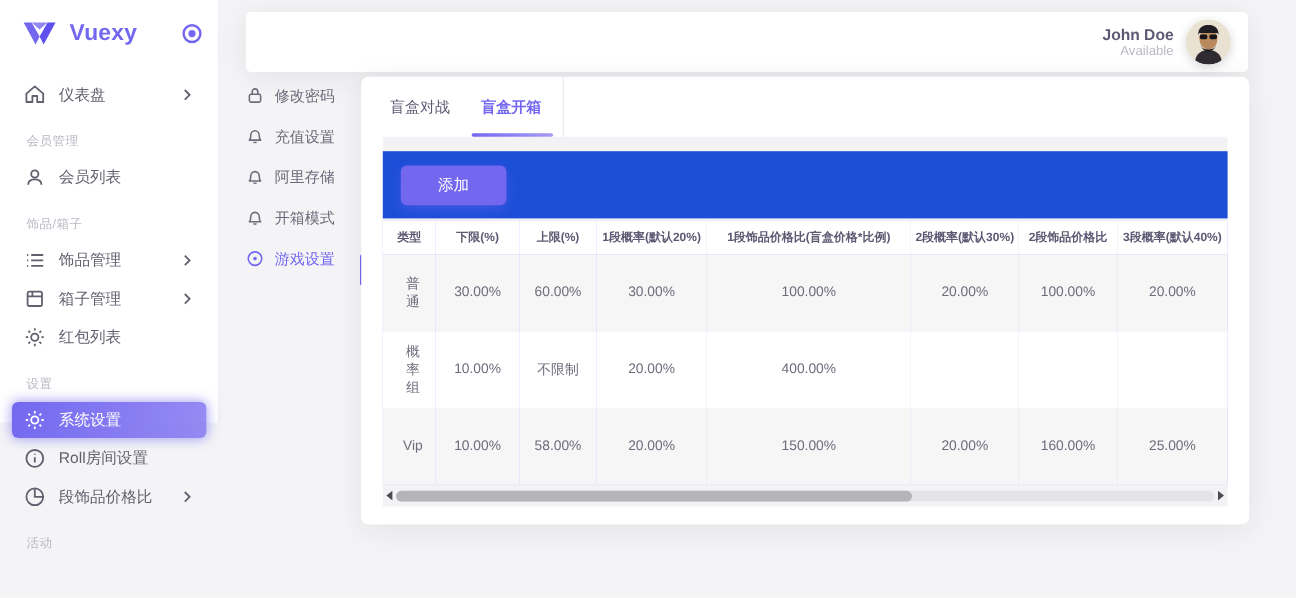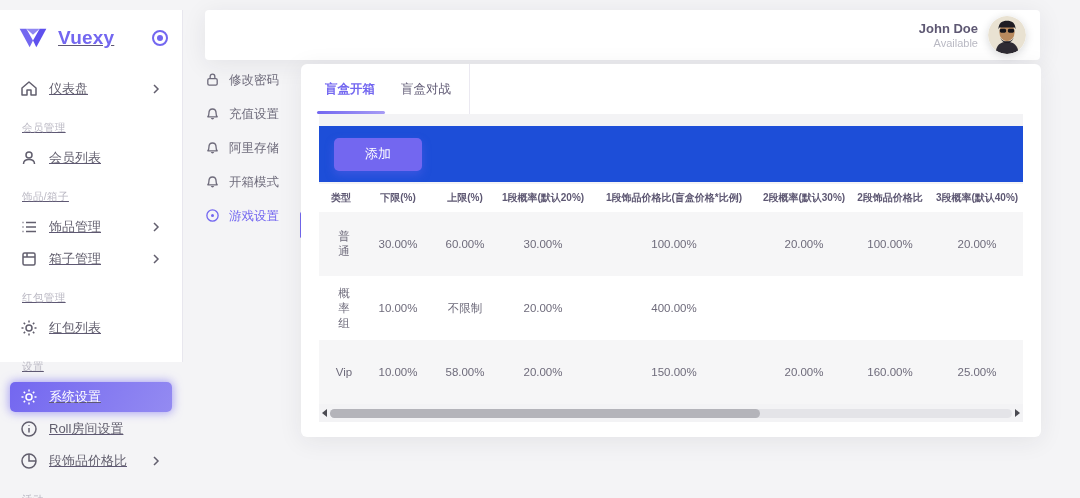--- a/index.html
+++ b/index.html
@@ -1,22 +1,22 @@
 <!DOCTYPE html>
 <html><head>
 <meta charset="utf-8">
 <style>
   * { margin:0; padding:0; box-sizing:border-box; }
   html,body { width:1080px; height:498px; overflow:hidden; }
   body { font-family:"Liberation Sans","DejaVu Sans",sans-serif; background:#f4f4f6; color:#5e5873; }
   .app { position:relative; width:1080px; height:498px; background:#f4f4f6; overflow:hidden; }
 
   
-  .sidebar { position:absolute; left:0; top:10px; width:183px; height:352px; background:#fff;
-             border-right:1px solid #e8e7ee; z-index:3;text-decoration:underline; }
+  .sidebar { position:absolute; left:0; top:0; width:183px; height:352px; background:#fff;
+             border-right:1px solid #e8e7ee; z-index:3; }
   .brand { height:56px; display:flex; align-items:center; padding:0 14px 0 18px; }
   .brand-logo { width:30px; height:22px; flex:0 0 auto; }
   .brand-name { font-size:19px; font-weight:700; color:#7367f0; margin-left:10px; letter-spacing:.2px; flex:1; }
   .pin-toggle { width:16px; height:16px; border:2px solid #7367f0; border-radius:50%;
                 display:flex; align-items:center; justify-content:center; cursor:pointer; }
   .pin-toggle::after { content:""; width:6px; height:6px; border-radius:50%; background:#7367f0; }
 
   .nav { padding:6px 0 0 0; }
   .nav-section { font-size:10.5px; color:#bab8c3; padding:15px 0 6px 22px; letter-spacing:.4px; }
   .nav-item { height:30px; margin:2px 10px; padding:0 10px; display:flex; align-items:center;
@@ -164,21 +164,20 @@
             </svg>
         </span>
         <span class="nlabel">箱子管理</span>
         <span class="chev">
           <svg class="ico" viewBox="0 0 12 12" fill="none" stroke="currentColor" stroke-width="1.5">
               <polyline points="4,2 8,6 4,10"></polyline>
             </svg>
         </span>
       </div>
 
-      <div class="nav-section">红包管理</div>
 
       <div class="nav-item">
         <span class="nicon">
           <svg class="ico" viewBox="0 0 18 18" fill="none" stroke="currentColor" stroke-width="1.5">
               <circle cx="9" cy="9" r="3"></circle>
               <path d="M9 1.5 V3.5 M9 14.5 V16.5 M1.5 9 H3.5 M14.5 9 H16.5 M3.7 3.7 L5.1 5.1 M12.9 12.9 L14.3 14.3 M14.3 3.7 L12.9 5.1 M5.1 12.9 L3.7 14.3"></path>
             </svg>
         </span>
         <span class="nlabel">红包列表</span>
       </div>
@@ -296,25 +295,25 @@
               <circle cx="8" cy="8" r="1.6" fill="currentColor" stroke="none"></circle>
             </svg>
         </span>
         <span>游戏设置</span>
       </div>
     </div>
 
     <div class="content-card">
       <div class="tabs-row">
         <div class="tab-group">
+          <div class="tab">
+            <span>盲盒对战</span>
+          </div>
           <div class="tab active">
             <span>盲盒开箱</span>
-          </div>
-          <div class="tab">
-            <span>盲盒对战</span>
           </div>
         </div>
       </div>
 
       <div class="panel">
         <div class="toolbar">
           <button class="add-btn">添加</button>
         </div>
 
         <table class="grid">

